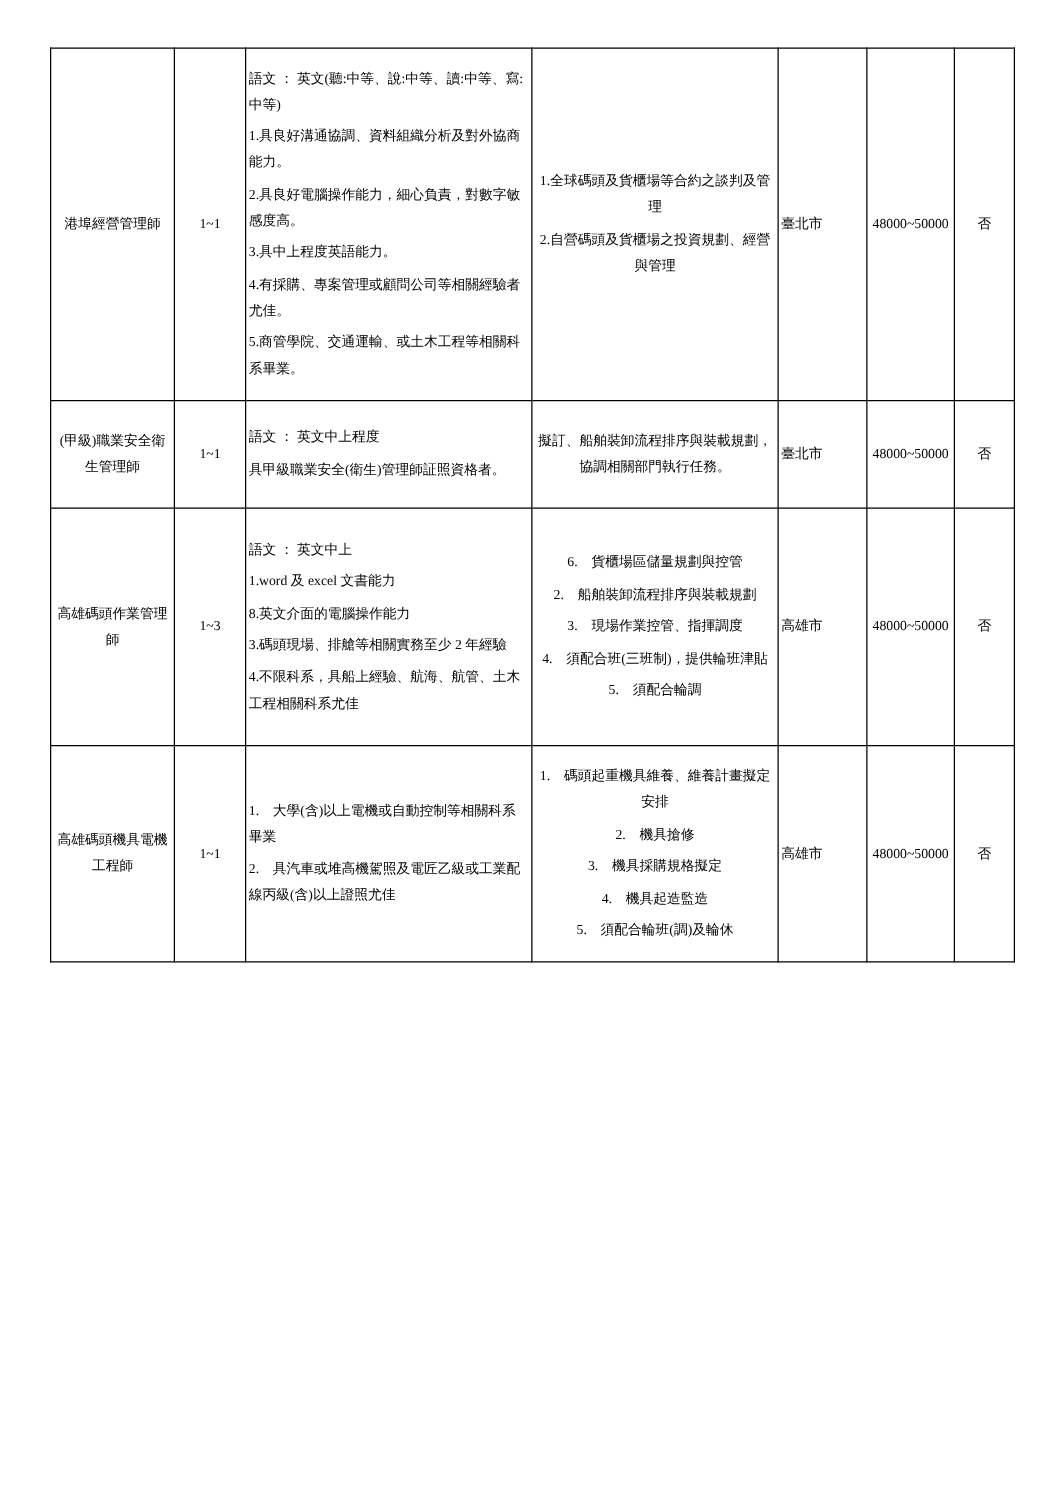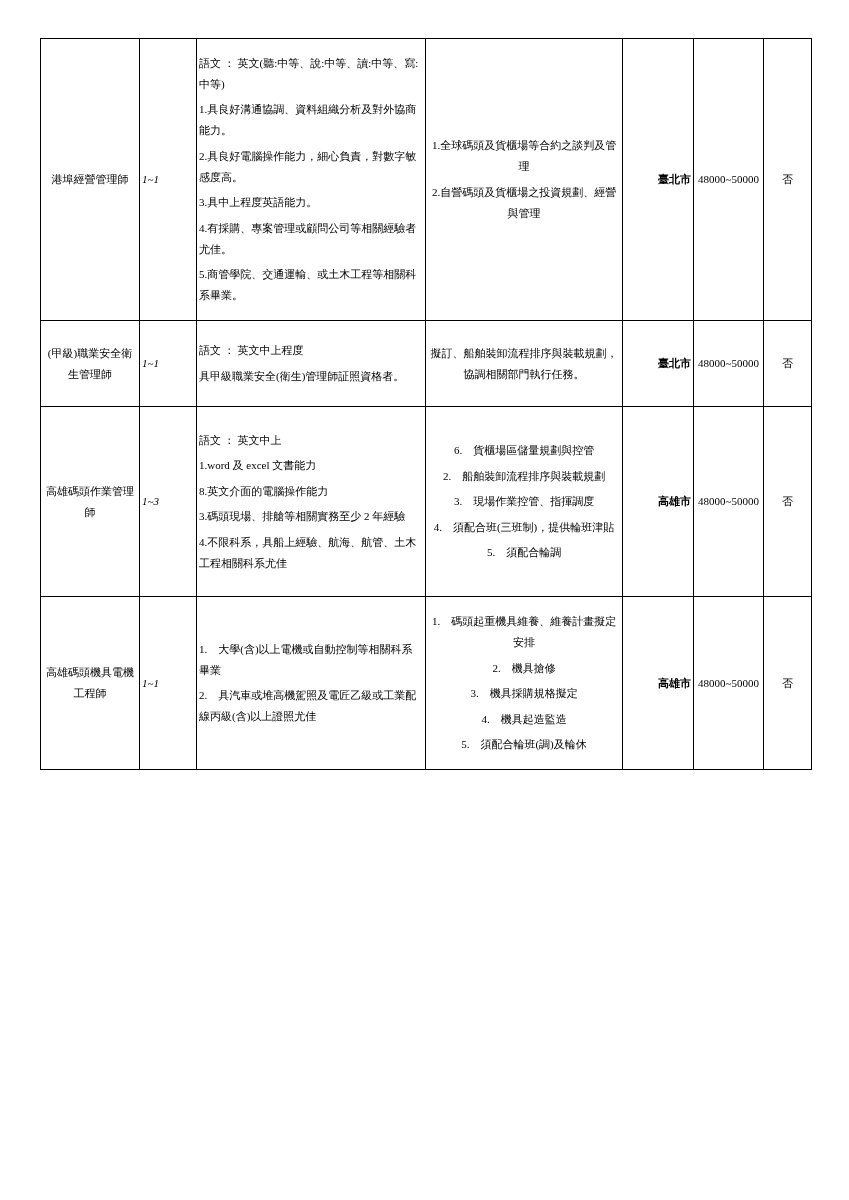--- a/index.html
+++ b/index.html
@@ -36,24 +36,24 @@
     line-height: 21px;
     padding: 2px;
     word-break: break-all;
     overflow: hidden;
   }
   tr.r0 { height: 282px; }
   tr.r1 { height: 86px; }
   tr.r2 { height: 190px; }
   tr.r3 { height: 173px; }
   td.c-title   { text-align: center; padding: 2px 2px; margin-top: 28px; }
-  td.c-count   { text-align: left; font-style: italic; }
+  td.c-count   { text-align: center; }
   td.c-req     { text-align: left; padding: 2px 3px 2px 5px; }
   td.c-duty    { text-align: center; padding: 2px 3px 2px 5px; }
-  td.c-loc     { text-align: right; font-weight: bold; }
+  td.c-loc     { text-align: left; }
   td.c-salary  { text-align: center; padding: 0; white-space: nowrap; margin-top: 36px; }
   td.c-note    { text-align: center; }
   .para {
     margin: 4.5px 0;
     line-height: 21px;
   }
   td.c-title .para { margin: 0; }
 </style>
 </head>
 <body>

